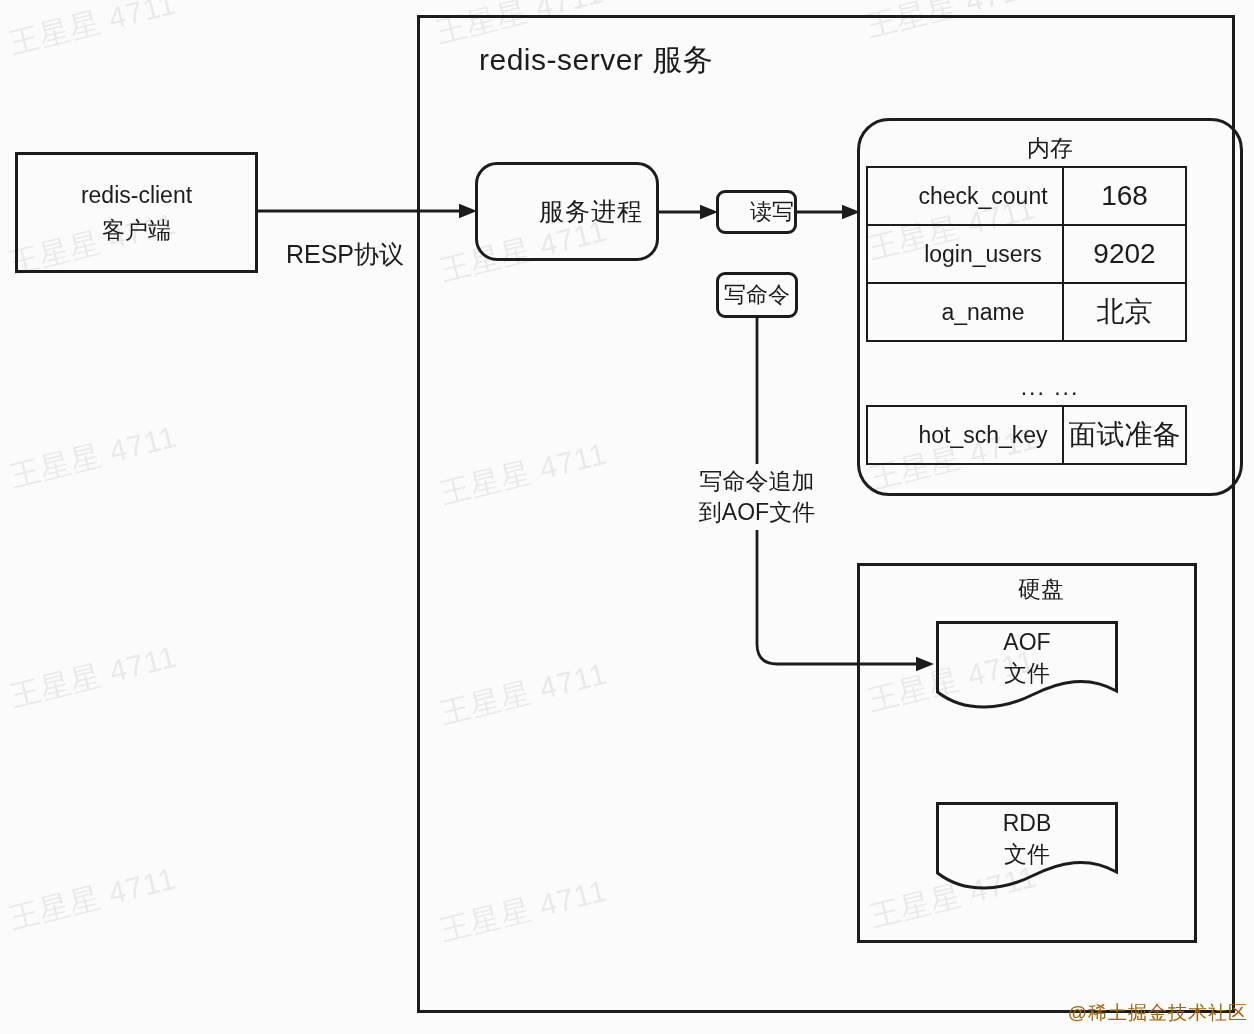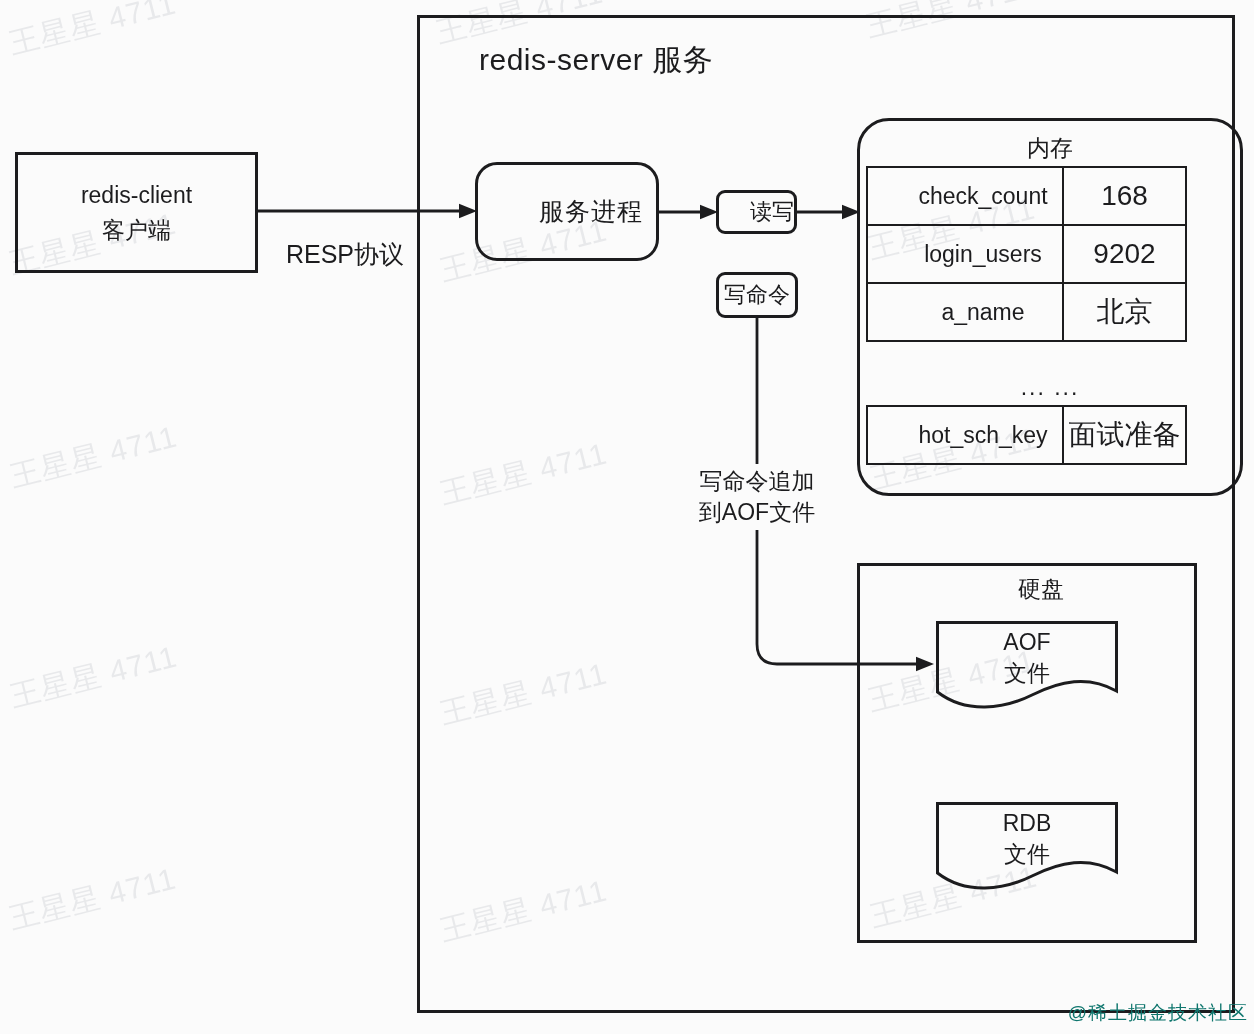--- a/index.html
+++ b/index.html
@@ -49,21 +49,21 @@
 
   .disk-box { left:857px; top:563px; width:340px; height:380px; }
   .disk-title { top:8px;margin-left:14px; }
 
   .doc { position:absolute; width:182px; height:92px; z-index:2; }
   .doc-aof { left:936px; top:621px; }
   .doc-rdb { left:936px; top:802px; }
   .doc svg { position:absolute; left:0; top:0; }
   .doc-text { position:absolute; left:0; top:6px; width:182px; text-align:center; font-size:23px; line-height:1.35; }
 
-  .credit { position:absolute; right:6px; top:1000px; font-size:19px; color:#0f766e; z-index:3; letter-spacing:1px; }
+  .credit { position:absolute; right:6px; top:1000px; font-size:19px; color:#a16207; z-index:3; letter-spacing:1px; }
 </style>
 </head>
 <body>
 
 <div class="canvas">
 
   <div class="wm-layer">
       <div class="wm" style="left: 5px; top: 25px;">王星星 4711</div>
       <div class="wm" style="left: 432px; top: 14px;">王星星 4711</div>
       <div class="wm" style="left: 862px; top: 8px;">王星星 4711</div>

